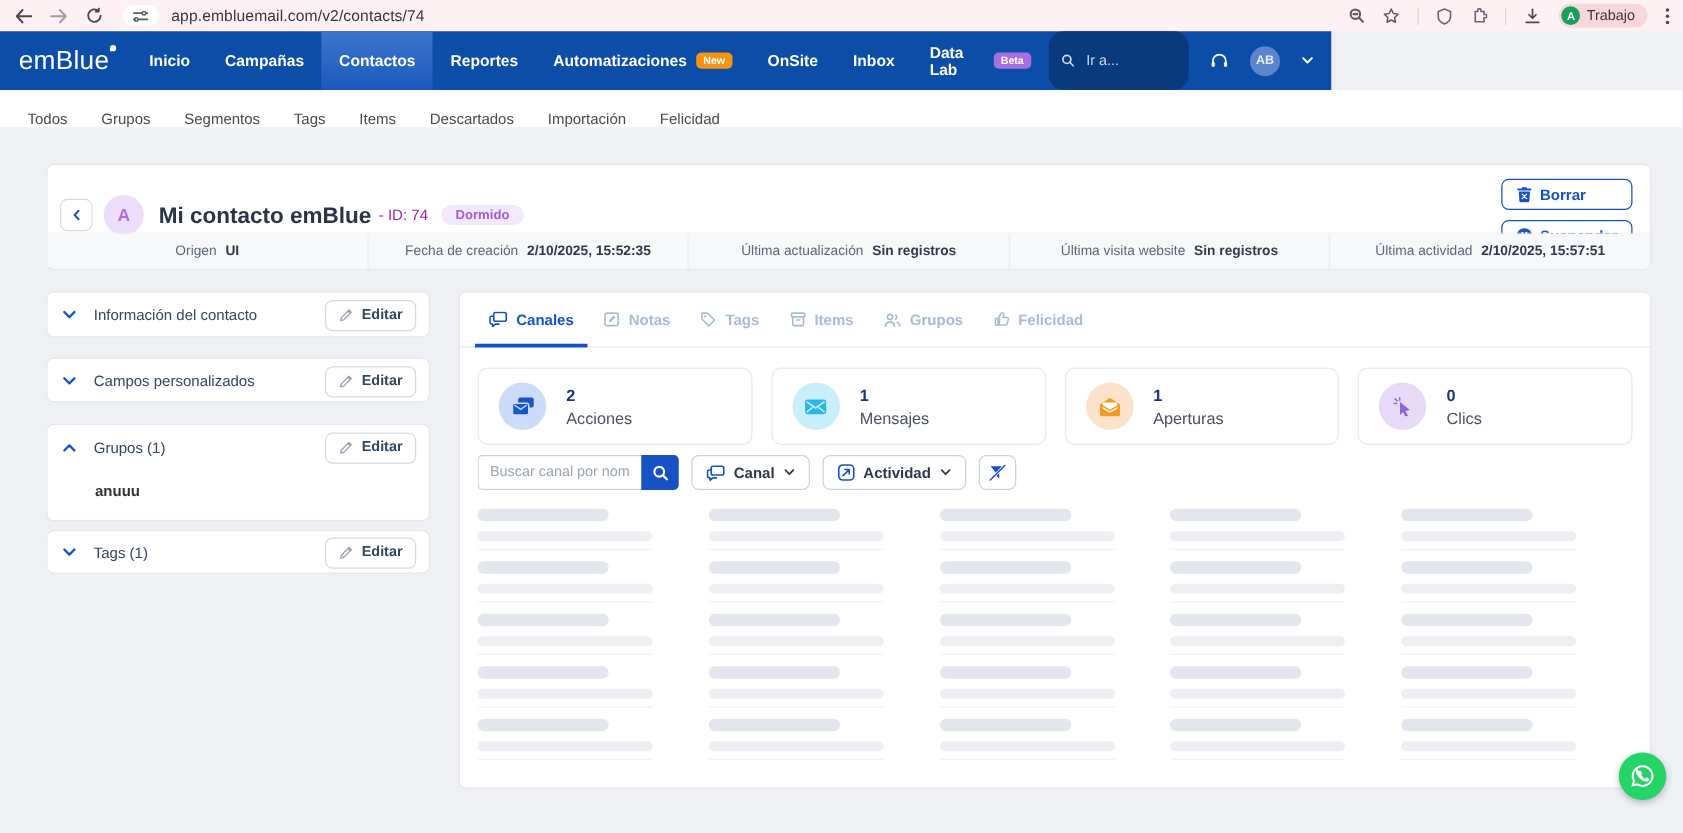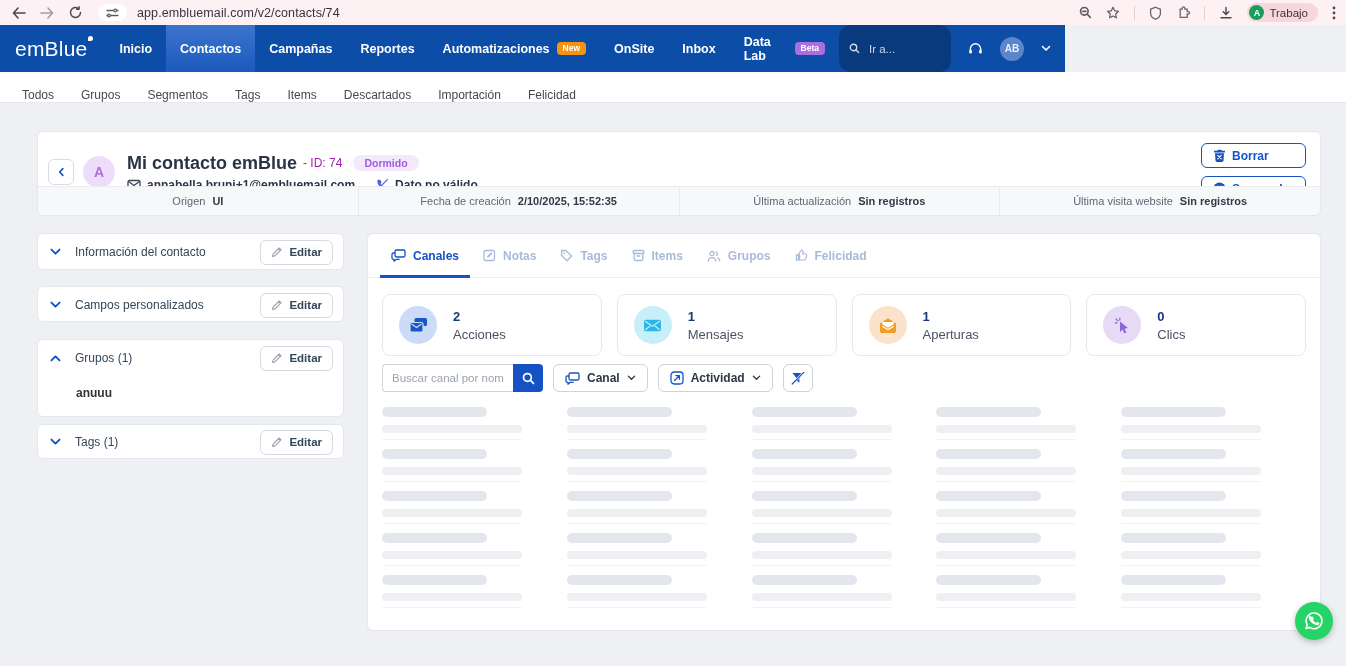--- a/index.html
+++ b/index.html
@@ -164,25 +164,25 @@
         </svg>
     </div>
   </div>
 
   <div class="navbar">
     <div class="logo"><span>emBlue</span><span class="dot"></span></div>
     <div class="nav-items">
       <a class="nav-item">
           <span>Inicio</span>
         </a>
+      <a class="nav-item">
+          <span>Campañas</span>
+        </a>
       <a class="nav-item active">
           <span>Contactos</span>
-        </a>
-      <a class="nav-item">
-          <span>Campañas</span>
         </a>
       <a class="nav-item">
           <span>Reportes</span>
         </a>
       <a class="nav-item">
           <span>Automatizaciones</span>
           <span class="badge new">New</span>
         </a>
       <a class="nav-item">
           <span>OnSite</span>
@@ -233,32 +233,20 @@
             <path d="M6.5 1.2 3 5l3.5 3.8" fill="none" stroke="currentColor" stroke-width="1.8" stroke-linecap="round" stroke-linejoin="round"></path>
           </svg>
       </div>
       <div class="c-avatar">A</div>
       <div class="c-info">
         <div class="c-row1">
           <span class="c-name">Mi contacto emBlue</span>
           <span class="c-id">- ID: 74</span>
           <span class="status-pill">Dormido</span>
         </div>
-        <div class="c-row2">
-          <svg width="14" height="12" viewBox="0 0 14 12">
-              <rect x="1" y="1.5" width="12" height="9" rx="1.4" fill="none" stroke="#3a4354" stroke-width="1.3"></rect>
-              <path d="m1.6 2.5 5.4 4 5.4-4" fill="none" stroke="#3a4354" stroke-width="1.3"></path>
-            </svg>
-          <span class="c-email">annabella.bruni+1@embluemail.com</span>
-          <svg class="slash-icon" width="14" height="14" viewBox="0 0 14 14">
-              <path d="M4.1 1.9c.6-.3 1.3-.1 1.6.5l.7 1.3c.2.4.2.9-.2 1.2l-.6.6c.4.8.9 1.6 1.6 2.3.7.7 1.5 1.3 2.3 1.6l.6-.6c.3-.3.8-.4 1.2-.2l1.3.7c.6.3.8 1 .5 1.6-.4.9-1.4 1.5-2.4 1.3-2-.4-3.9-1.4-5.4-3-1.6-1.5-2.6-3.4-3-5.4-.2-1 .4-2 1.3-2.4z" fill="currentColor"></path>
-              <path d="m1.6 12.4 10.8-10.8" stroke="currentColor" stroke-width="1.3" stroke-linecap="round"></path>
-            </svg>
-          <span class="c-invalid">Dato no válido</span>
-        </div>
       </div>
       <div class="c-actions">
         <button class="btn-outline">
           <svg width="13" height="13" viewBox="0 0 13 13">
               <path fill="currentColor" d="M4.7.7h3.6l.4 1.1H12v1.6H1V1.8h3.3zM2 4.2h9l-.5 7.3c-.1.8-.7 1.4-1.5 1.4h-5c-.8 0-1.4-.6-1.5-1.4z"></path>
               <path d="m4.7 6.3 3.6 3.6M8.3 6.3l-3.6 3.6" stroke="#fff" stroke-width="1.1" stroke-linecap="round"></path>
             </svg>
           <span>Borrar</span>
         </button>
         <button class="btn-outline">
@@ -279,20 +267,24 @@
           <span class="info-label">Fecha de creación</span>
           <span class="info-value">2/10/2025, 15:52:35</span>
         </div>
       <div class="info-cell">
           <span class="info-label">Última actualización</span>
           <span class="info-value">Sin registros</span>
         </div>
       <div class="info-cell">
           <span class="info-label">Última visita website</span>
           <span class="info-value">Sin registros</span>
+        </div>
+      <div class="info-cell">
+          <span class="info-label">Última actividad</span>
+          <span class="info-value">2/10/2025, 15:57:51</span>
         </div>
     </div>
   </div>
 
   <div class="card side-card" style="top:233px;height:37px;">
     <div class="side-head">
       <svg class="side-chev" width="11" height="8" viewBox="0 0 10 7">
           <path d="m1.3 1.3 3.7 3.7 3.7-3.7" fill="none" stroke="currentColor" stroke-width="1.7" stroke-linecap="round" stroke-linejoin="round"></path>
         </svg>
       <span class="side-title">Información del contacto</span>

